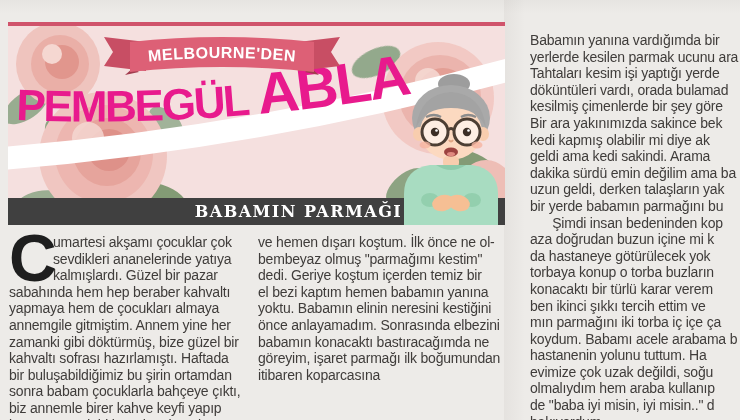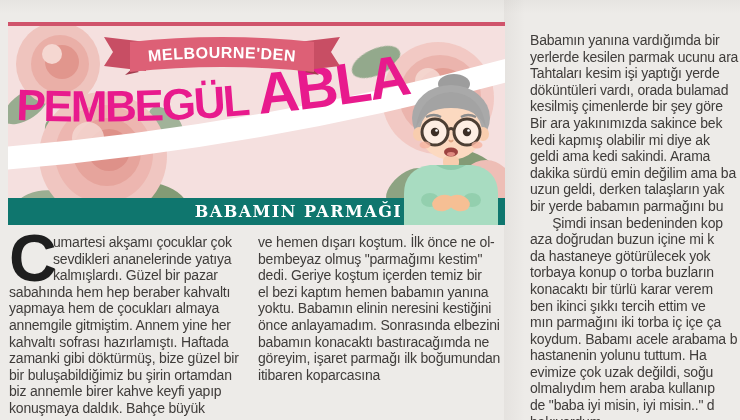--- a/index.html
+++ b/index.html
@@ -17,21 +17,21 @@
   .panel{
     position:absolute; left:8px; top:22px; width:497px; height:203px;
     background:#f5e0df; border-top:4px solid #d0536b; box-sizing:border-box;
     overflow:hidden;
   }
   .panel-art{position:absolute; left:0; top:0; width:497px; height:199px;}
   .ribbon{position:absolute; left:92px; top:4px; width:244px; height:52px;}
   .grandma{position:absolute; left:382px; top:46px; width:122px; height:153px; z-index:6;}
   .headline-bar{
     position:absolute; left:0; bottom:0; width:100%; height:27px;
-    background:#0f766e; z-index:5;
+    background:#404040; z-index:5;
     display:flex; align-items:center; justify-content:center;
   }
   .headline-bar span{
     font-family:"DejaVu Serif", serif; font-weight:bold; font-size:16px;
     color:#ffffff; letter-spacing:1.5px; margin-left:84px; white-space:nowrap;
   }
 
   
   .col{position:absolute; color:#3f3c3a;}
   .col .tl{
@@ -145,23 +145,24 @@
   </div>
 
   <div class="dropcap">C</div>
   <div class="col col-left">
       <div class="tl">umartesi akşamı çocuklar çok</div>
       <div class="tl">sevdikleri ananelerinde yatıya</div>
       <div class="tl">kalmışlardı. Güzel bir pazar</div>
       <div class="tl">sabahında hem hep beraber kahvaltı</div>
       <div class="tl">yapmaya hem de çocukları almaya</div>
       <div class="tl">annemgile gitmiştim. Annem yine her</div>
+      <div class="tl">zamanki gibi döktürmüş, bize güzel bir</div>
       <div class="tl">kahvaltı sofrası hazırlamıştı. Haftada</div>
-      <div class="tl">zamanki gibi döktürmüş, bize güzel bir</div>
       <div class="tl">bir buluşabildiğimiz bu şirin ortamdan</div>
+      <div class="tl">sonra babam çocuklarla bahçeye çıktı,</div>
       <div class="tl">biz annemle birer kahve keyfi yapıp</div>
       <div class="tl">konuşmaya daldık. Bahçe büyük</div>
     </div>
   <div class="col col-mid">
       <div class="tl">ve hemen dışarı koştum. İlk önce ne ol-</div>
       <div class="tl">bembeyaz olmuş "parmağımı kestim"</div>
       <div class="tl">dedi. Geriye koştum içerden temiz bir</div>
       <div class="tl">el bezi kaptım hemen babamın yanına</div>
       <div class="tl">yoktu. Babamın elinin neresini kestiğini</div>
       <div class="tl">önce anlayamadım. Sonrasında elbezini</div>

